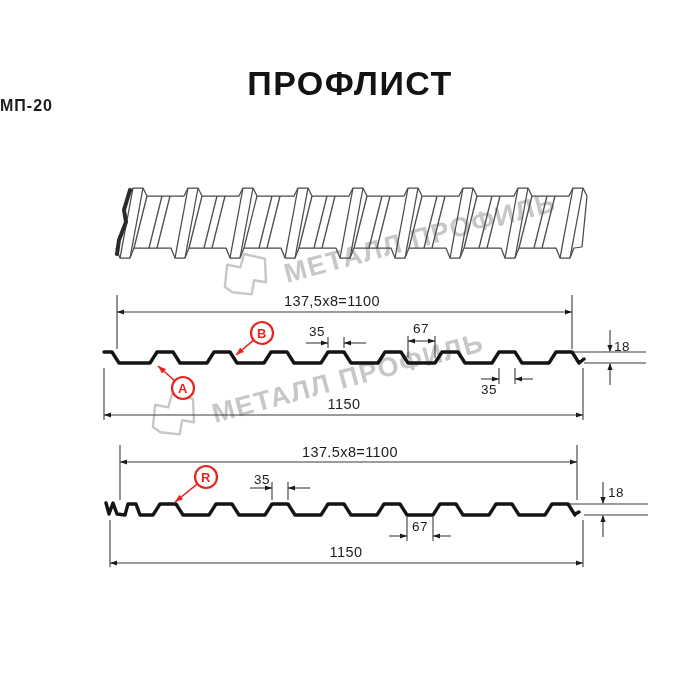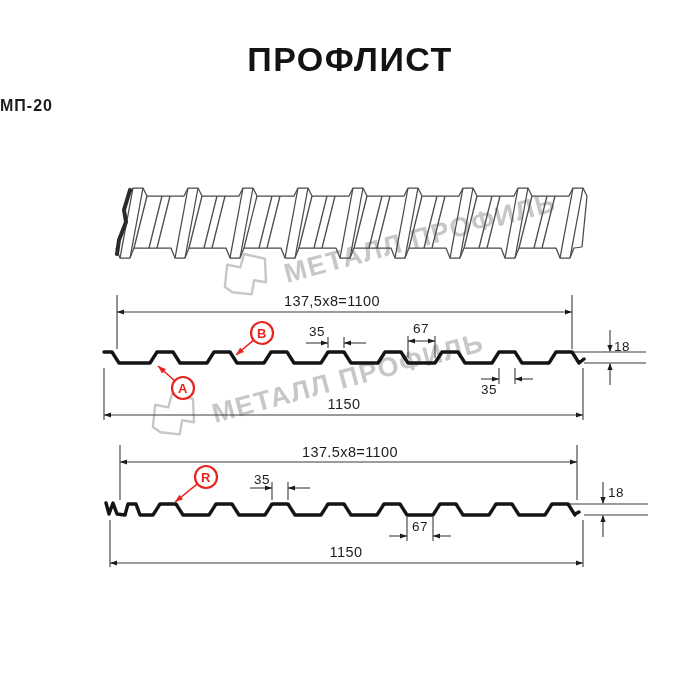--- a/index.html
+++ b/index.html
@@ -1,18 +1,18 @@
 <!DOCTYPE html>
 <html><head>
 <meta charset="utf-8">
 <style>
   html,body{margin:0;padding:0;background:#fff;}
   .canvas{position:relative;width:700px;height:700px;background:#fff;overflow:hidden;
           font-family:"Liberation Sans",sans-serif;}
-  .title{position:absolute;top:40px;left:0;width:700px;text-align:center;
+  .title{position:absolute;top:64px;left:0;width:700px;text-align:center;
          font-size:34px;font-weight:800;letter-spacing:1.5px;color:#131313;z-index:3;}
   .subtitle{position:absolute;top:97px;left:0;width:700px;text-align:left;
             font-size:16px;font-weight:700;letter-spacing:1px;color:#1c1c1c;z-index:3;}
   .footer-note{position:absolute;top:616px;left:0;width:700px;text-align:center;
                font-size:15.5px;font-weight:700;letter-spacing:1.6px;color:#2e2e2e;z-index:3;}
   .wm{position:absolute;display:flex;align-items:flex-end;gap:9px;color:#c7c7c7;
       font-weight:700;font-size:27px;letter-spacing:1.5px;white-space:nowrap;
       transform:rotate(-15deg);transform-origin:left bottom;z-index:0;}
   .wm .logo{flex:0 0 auto;margin-bottom:1px;}
   .wm1{left:224px;top:258px;}

